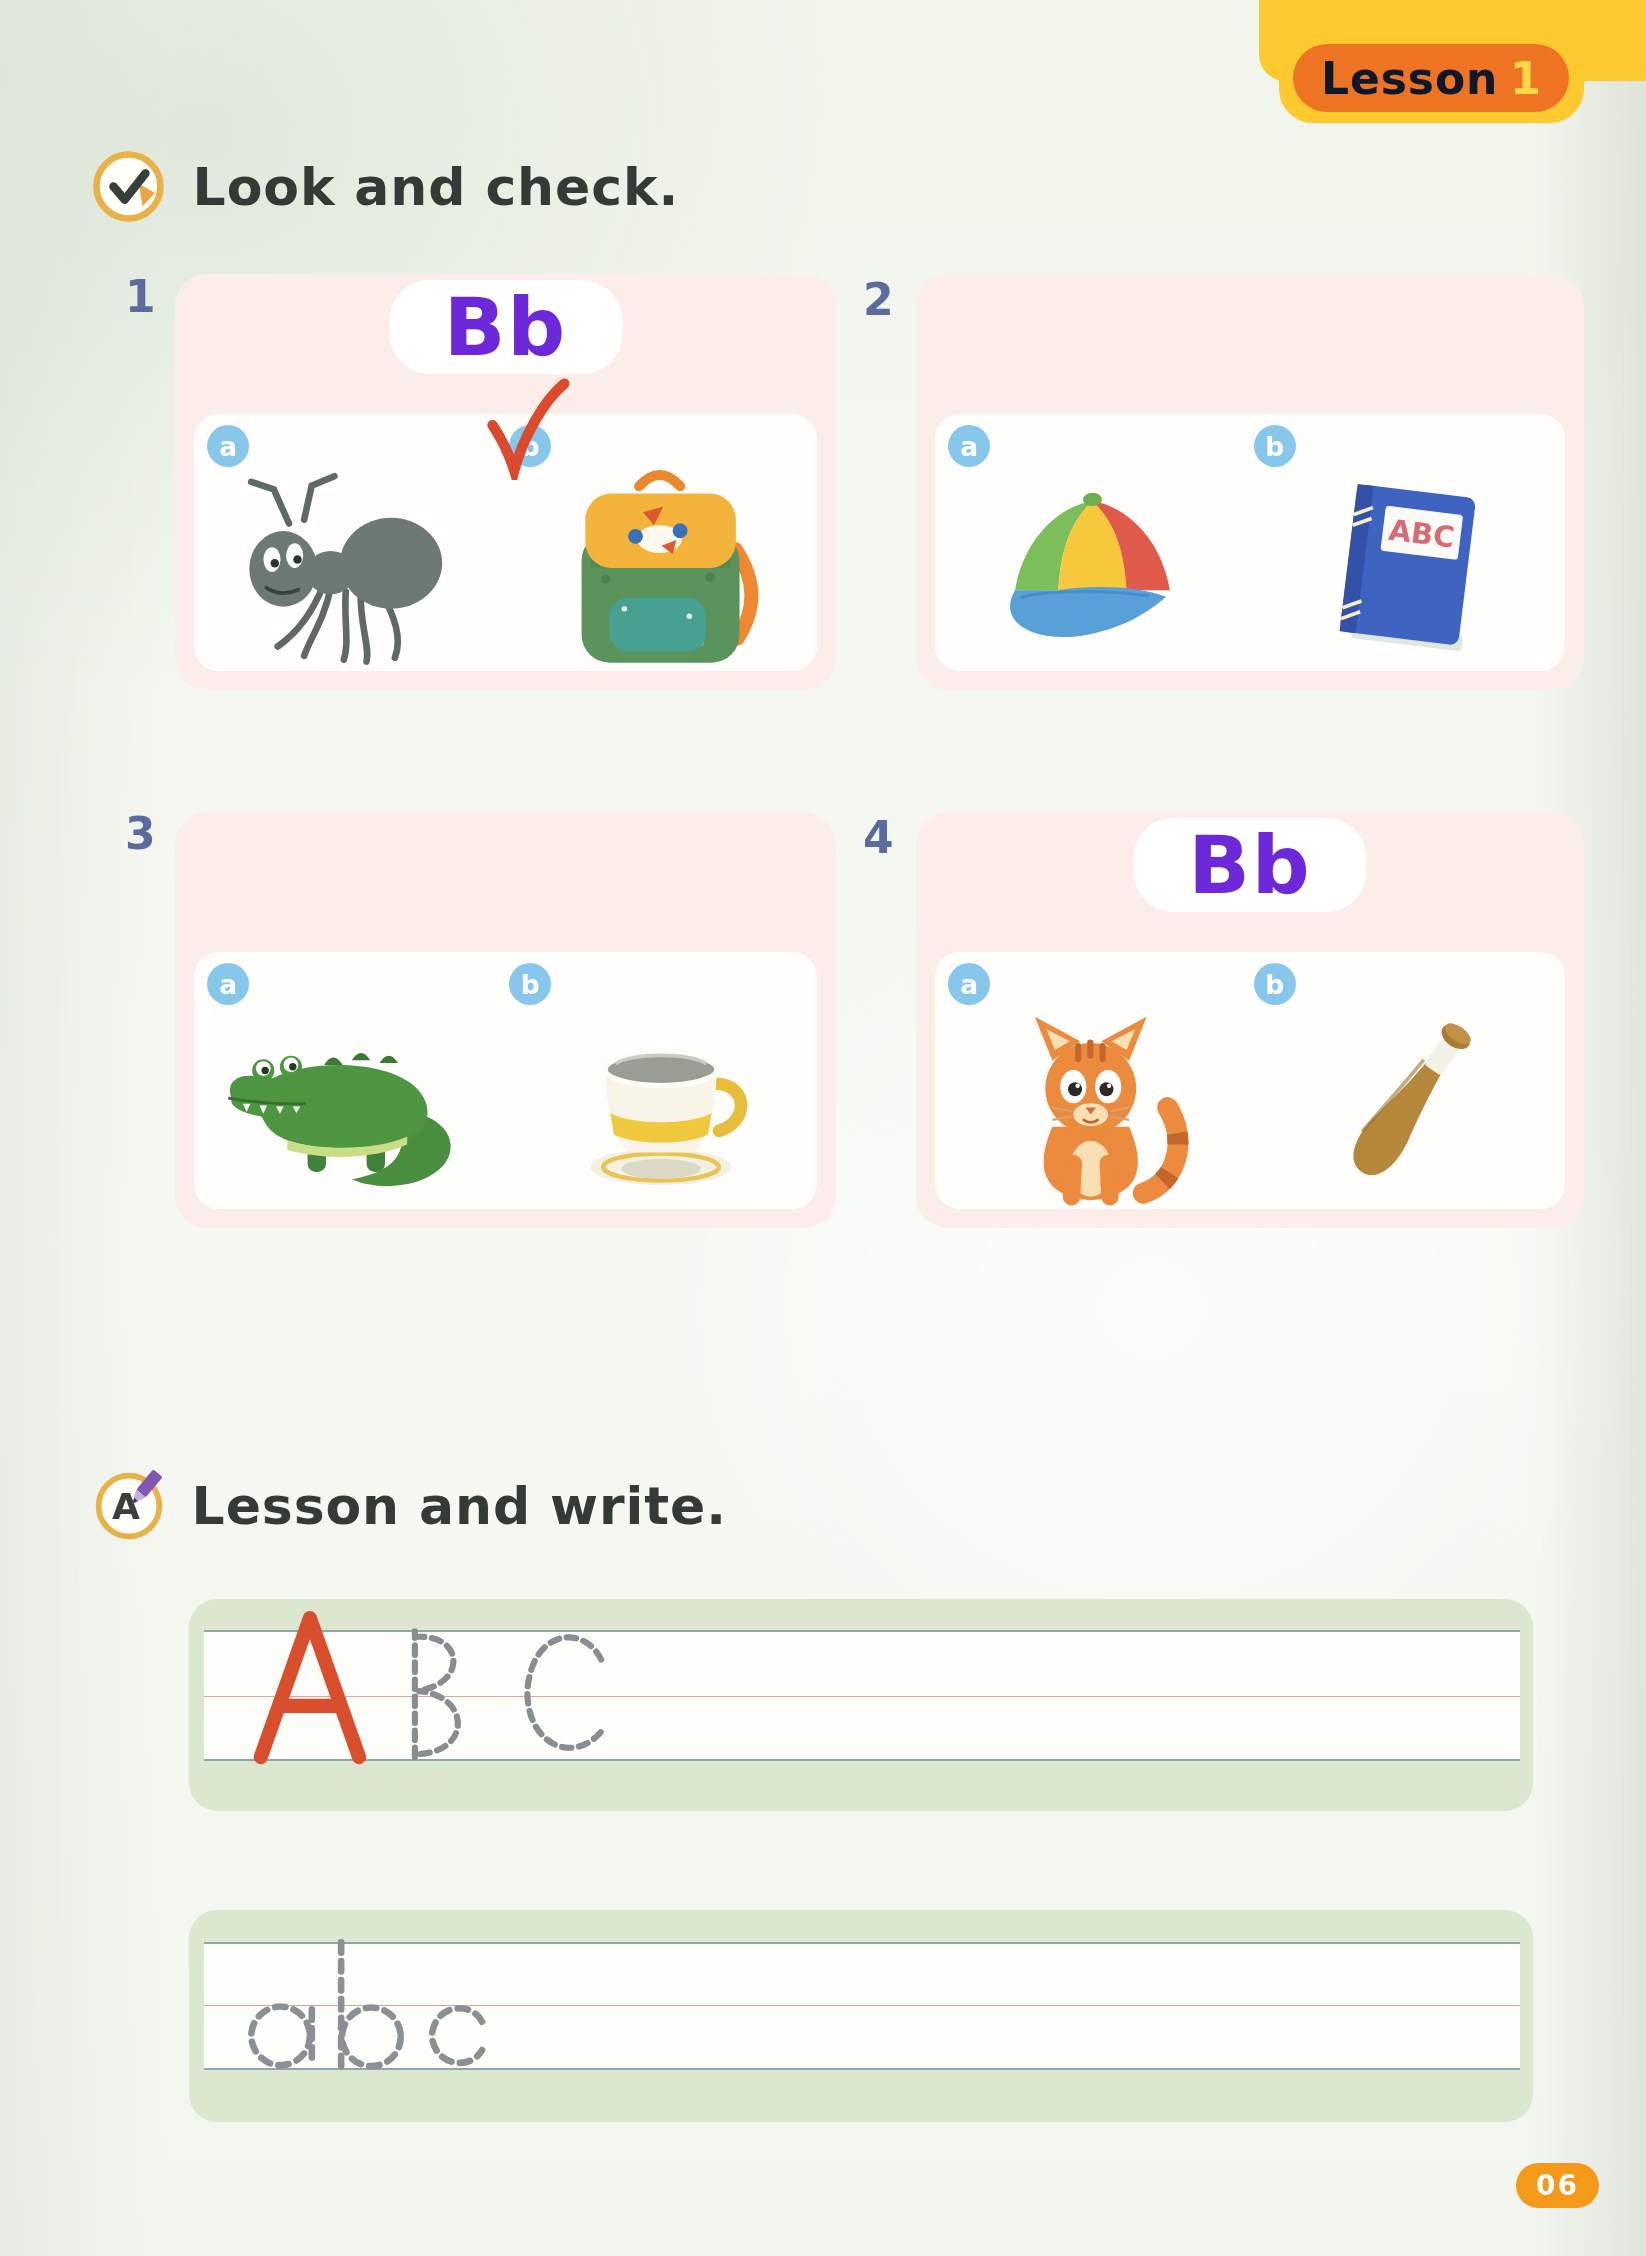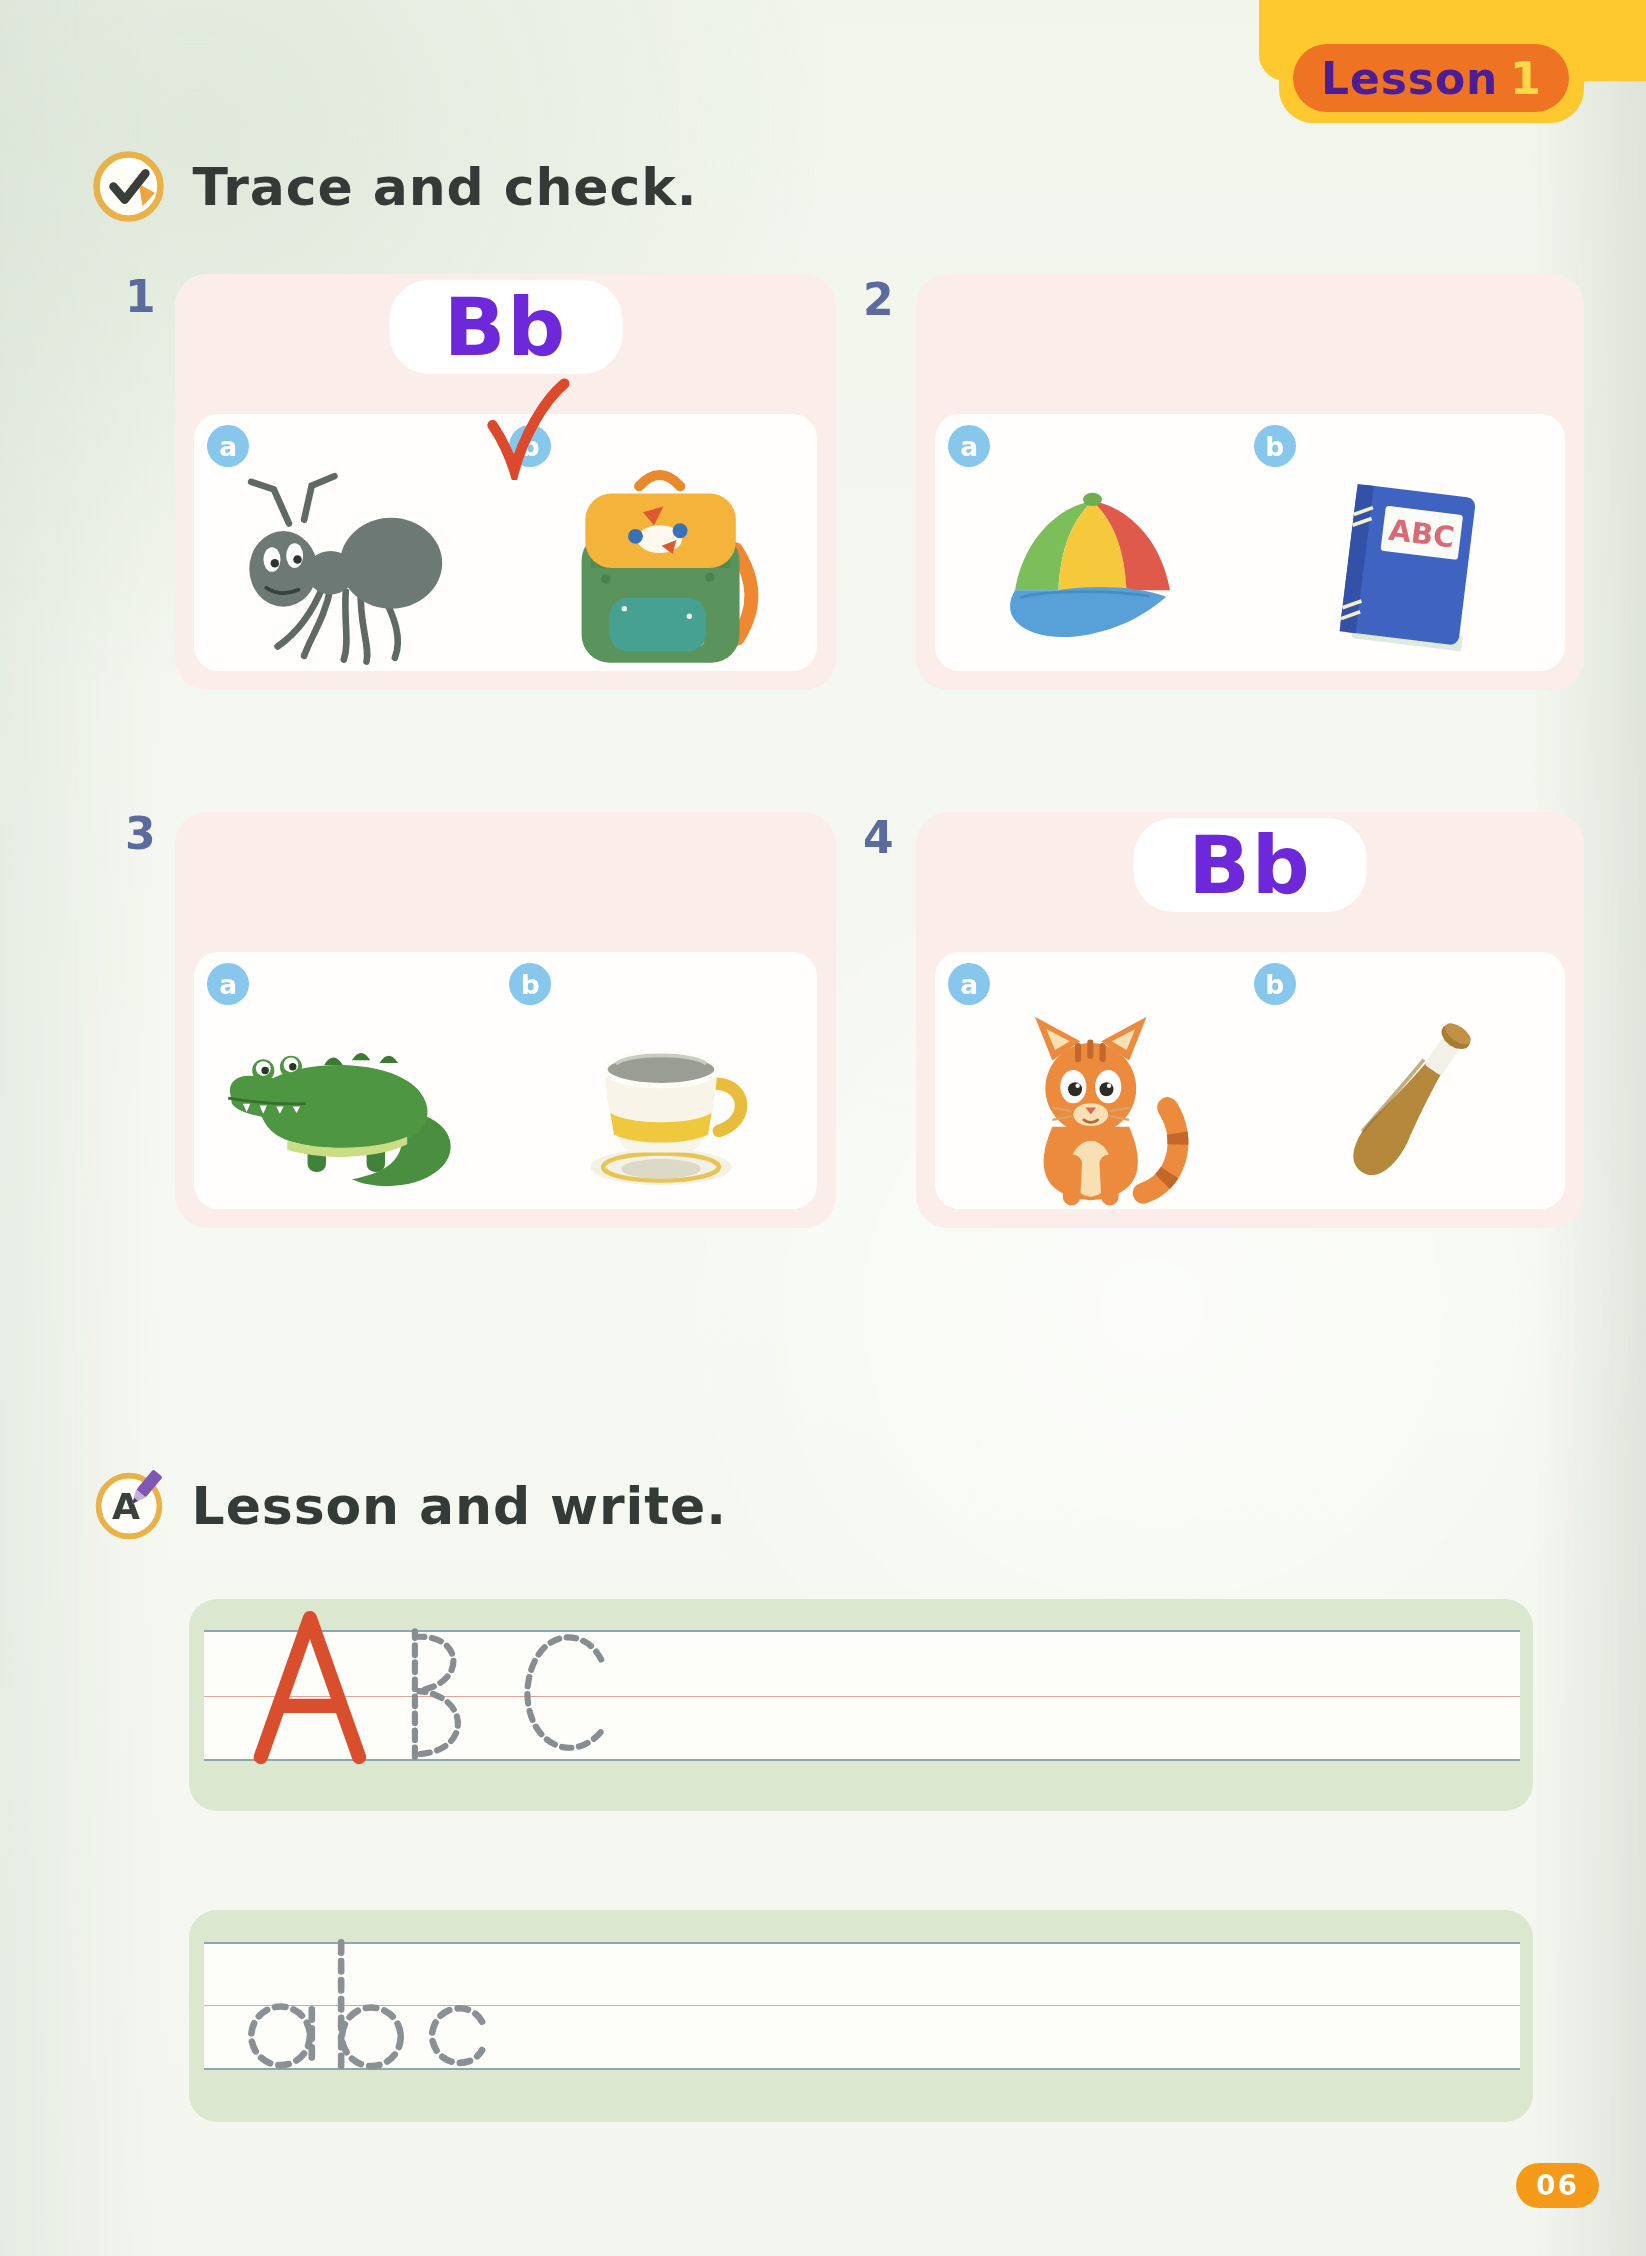--- a/index.html
+++ b/index.html
@@ -12,21 +12,21 @@
       linear-gradient(to right, rgba(214,224,212,.45), rgba(255,255,255,0) 10%, rgba(255,255,255,0) 93%, rgba(203,209,199,.5)),
       linear-gradient(#f1f5ec,#f6f9f2 55%,#f3f6ef);
   }
   .abs{position:absolute;}
 
   
   .lesson-strip{left:1259px;top:0;right:0;height:81px;background:#fdc92e;border-bottom-left-radius:26.5px;}
   .lesson-tab{left:1279px;top:0;width:305px;height:123px;background:#fdc92e;border-radius:0 0 34px 34px;}
   .lesson-pill{left:1293px;top:44px;width:276px;height:68px;background:#ee7424;border-radius:34px;
     display:flex;align-items:center;justify-content:center;}
-  .lesson-pill .word{color:#4c1d95;font-size:44px;font-weight:800;letter-spacing:0.9px;}
+  .lesson-pill .word{color:#0f172a;font-size:44px;font-weight:800;letter-spacing:0.9px;}
   .lesson-pill .num{color:#ffd84a;font-size:45px;font-weight:800;margin-left:11.4px;}
 
   
   .section-head{position:absolute;display:flex;align-items:center;height:85px;}
   .section-title{font-size:52px;font-weight:700;color:#343b36;margin-left:24.6px;letter-spacing:0.9px;}
 
   
   .card{position:absolute;background:#fbeeea;border-radius:32px;}
   .card-label{position:absolute;top:5.7px;left:50%;transform:translateX(-50%);
     width:233px;height:94px;background:#fff;border-radius:40px;
@@ -66,21 +66,21 @@
 </div>
 
 <div class="section-head" style="left:89px;top:144px;">
   <span>
     <svg width="79" height="79" viewBox="0 0 84 84">
       <circle cx="42" cy="42" r="34" fill="#fffef9" stroke="#e9b248" stroke-width="7"></circle>
       <path d="M53,39 L70,49 L57,63 Z" fill="#f0a441"></path>
       <path d="M26,42 L38,56 L60,28" stroke="#383e3a" stroke-width="9" fill="none" stroke-linecap="round" stroke-linejoin="round"></path>
     </svg>
   </span>
-  <span class="section-title">Trace and check.</span>
+  <span class="section-title">Look and check.</span>
 </div>
 
 <div class="card-num" style="left:125px;top:271px;">1</div>
 <div class="card-num" style="left:863px;top:274px;">2</div>
 <div class="card-num" style="left:125px;top:808px;">3</div>
 <div class="card-num" style="left:863px;top:812px;">4</div>
 
 <div class="card" style="left:175px;top:274px;width:661px;height:416px;">
   <div class="card-label">Bb</div>
   <div class="card-panel">

